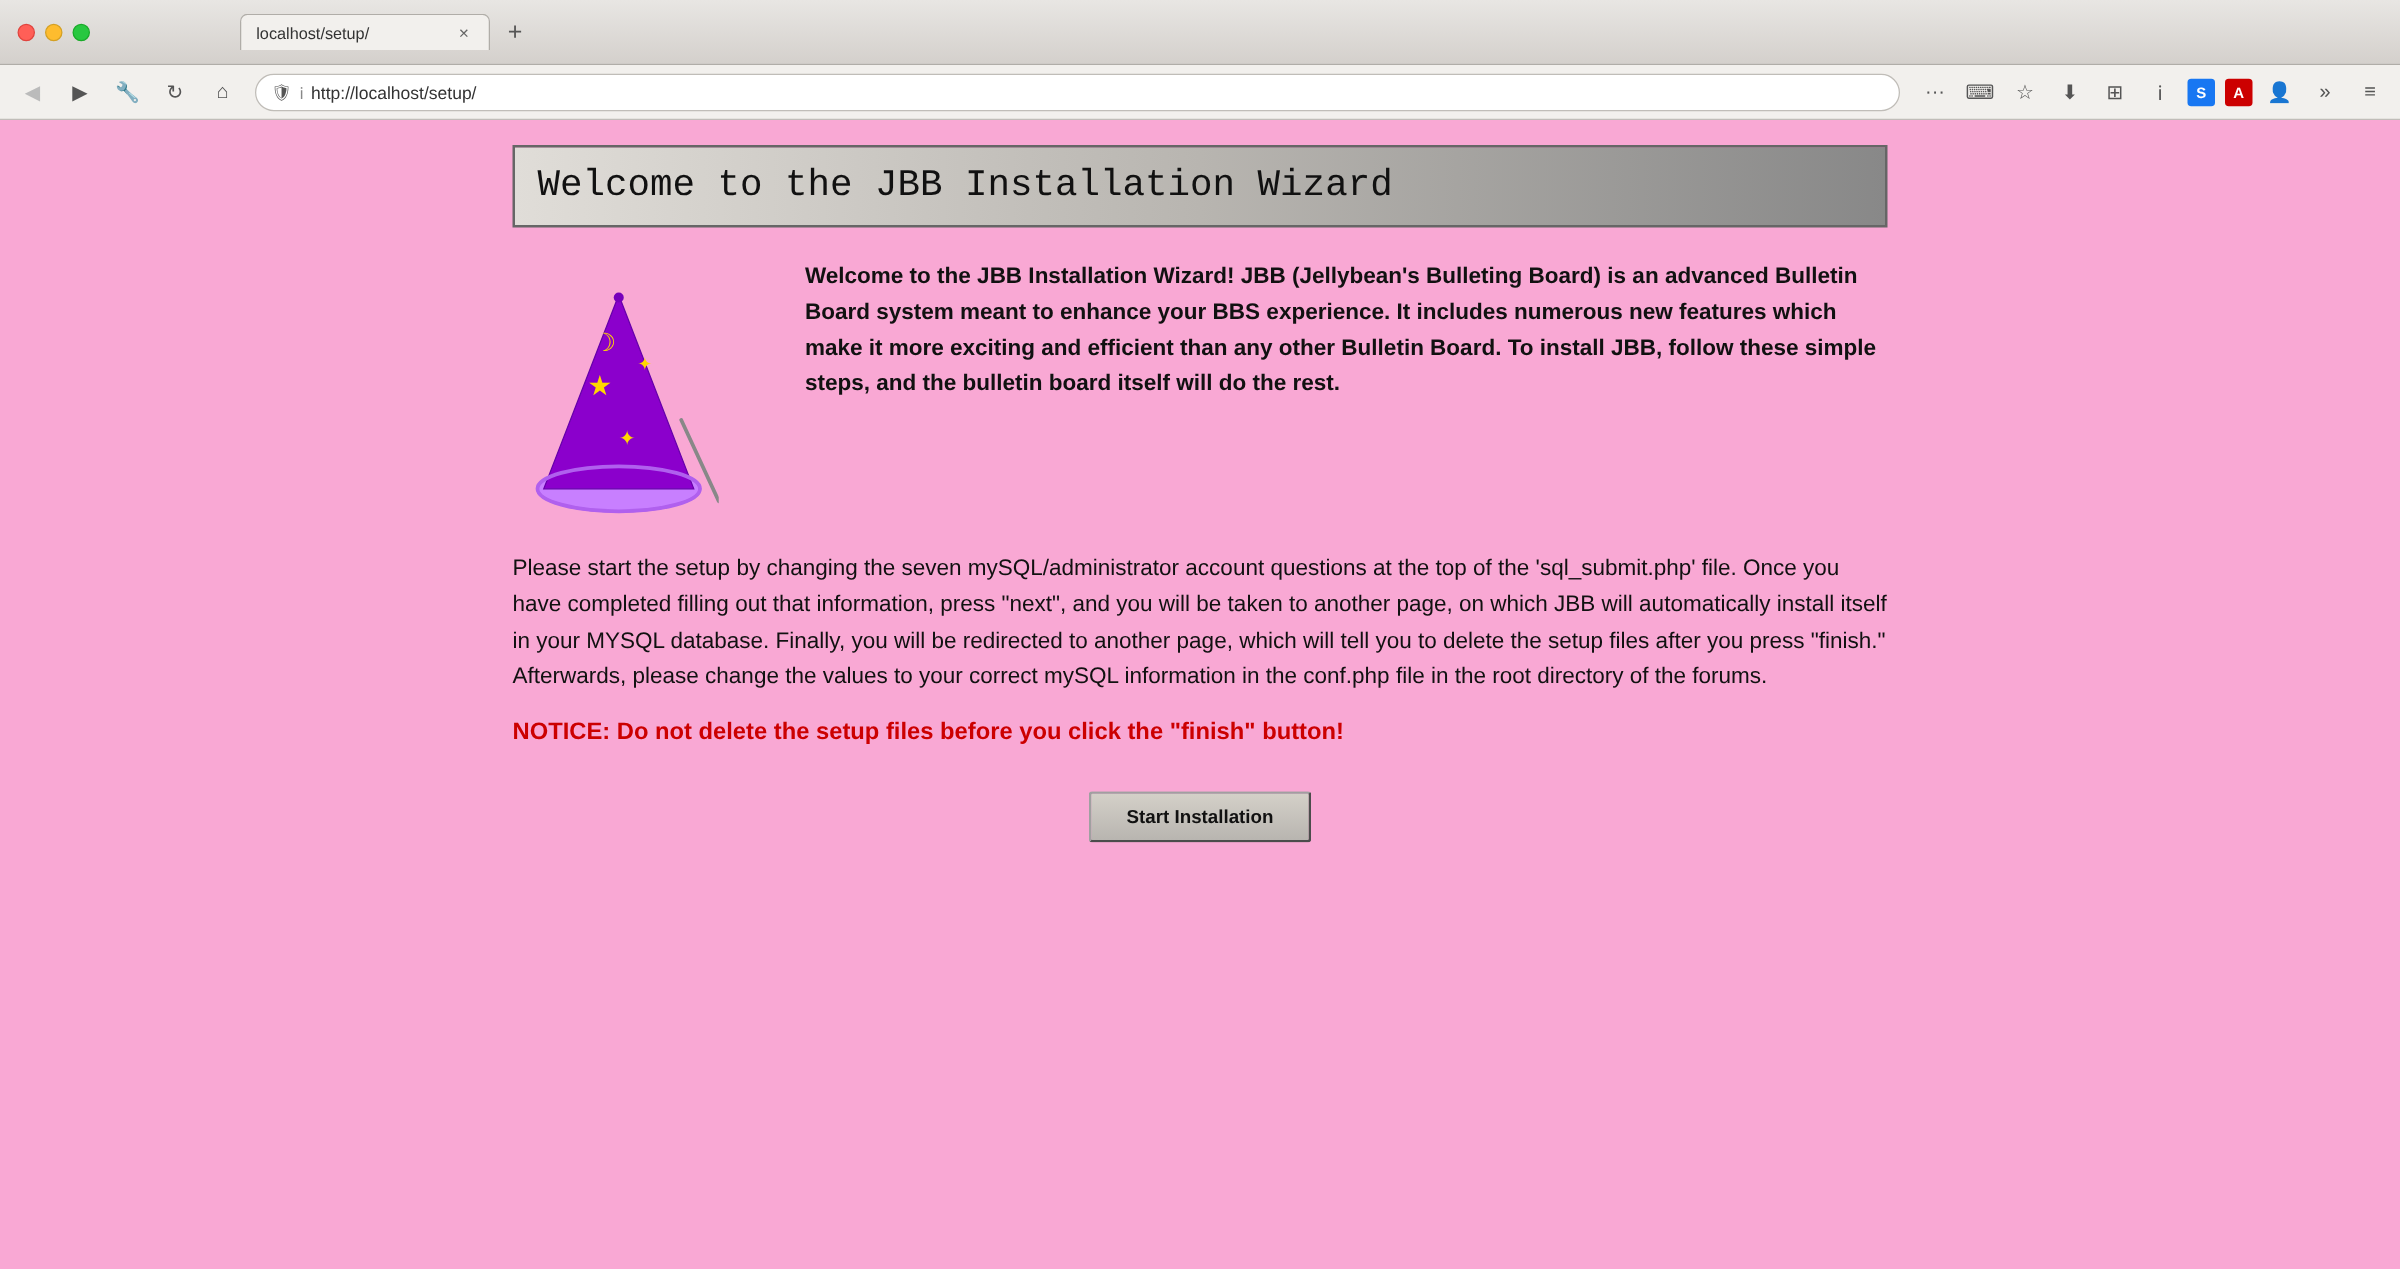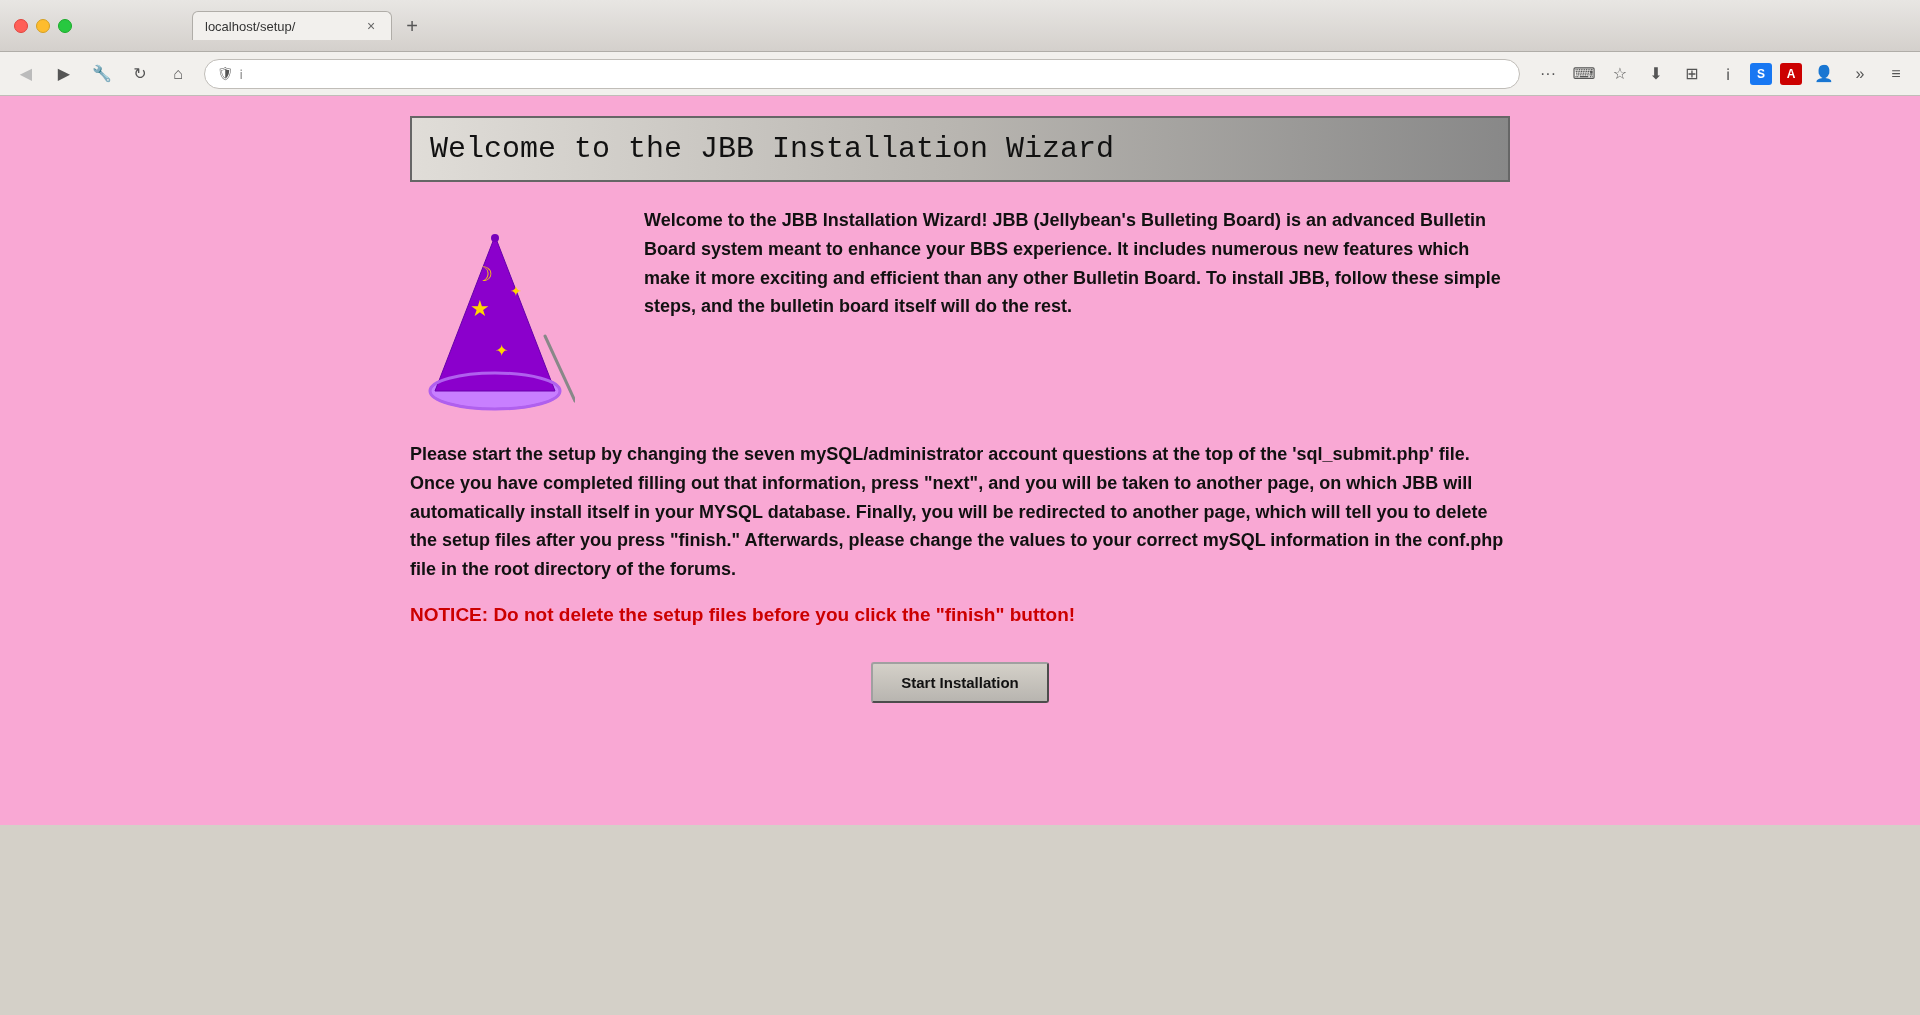--- a/index.html
+++ b/index.html
@@ -8,21 +8,21 @@
       font-family: Arial, sans-serif;
       background: #d4d0c8;
       width: 1920px;
       height: 1015px;
       overflow: hidden;
     }
 
     
     .browser-window {
       width: 1920px;
-      height: 825px;
+      height: 1015px;
       background: #e8e6e3;
       display: flex;
       flex-direction: column;
     }
 
     
     .title-bar {
       height: 52px;
       background: linear-gradient(to bottom, #e8e6e3, #d4d0cc);
       display: flex;
@@ -235,21 +235,21 @@
       font-size: 18px;
       font-weight: bold;
       line-height: 1.6;
       color: #111;
       margin-left: 44px;
     }
 
     
     .main-description {
       font-size: 18px;
-      font-weight: bold;
+      font-weight: normal;
       line-height: 1.6;
       color: #111;
       margin-bottom: 20px;
     }
 
     
     .notice {
       font-size: 19px;
       font-weight: bold;
       color: #cc0000;
@@ -317,20 +317,21 @@
     <div class="nav-btn">
       <span>↻</span>
     </div>
     <div class="nav-btn">
       <span>⌂</span>
     </div>
 
     <div class="address-bar">
       <span class="address-shield">🛡</span>
       <span class="address-info">ℹ</span>
+      <span class="address-text">http://localhost/setup/</span>
     </div>
 
     <div class="nav-right-icons">
       <div class="nav-icon">
         <span>···</span>
       </div>
       <div class="nav-icon">
         <span>⌨</span>
       </div>
       <div class="nav-icon">

